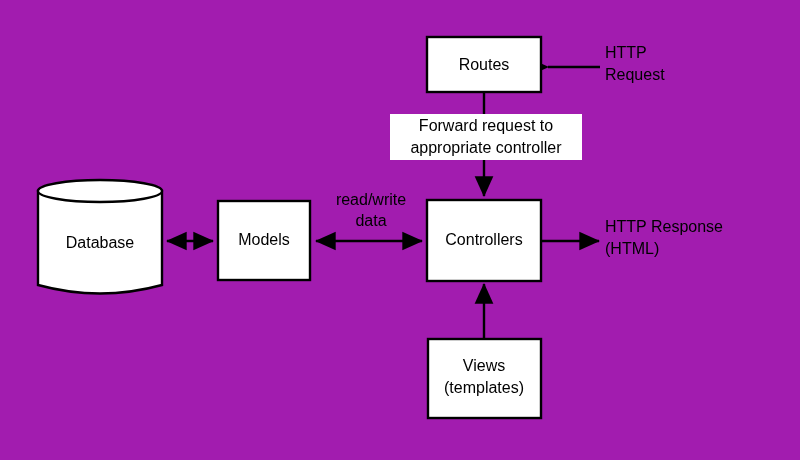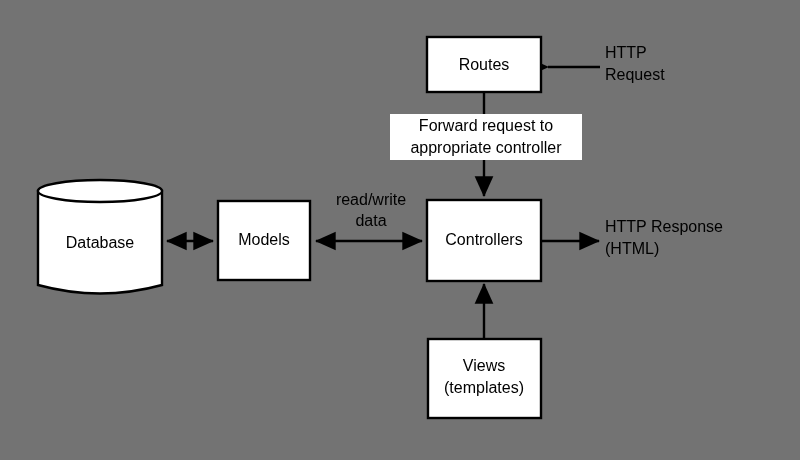--- a/index.html
+++ b/index.html
@@ -4,21 +4,21 @@
 <style>
   html, body {
     margin: 0;
     padding: 0;
     background: #ffffff;
   }
   #canvas {
     position: relative;
     width: 800px;
     height: 460px;
-    background: #737373;
+    background: #a21caf;
     overflow: hidden;
     font-family: "Liberation Sans", sans-serif;
   }
   svg.diagram {
     position: absolute;
     left: 0;
     top: 0;
     width: 800px;
     height: 460px;
   }

